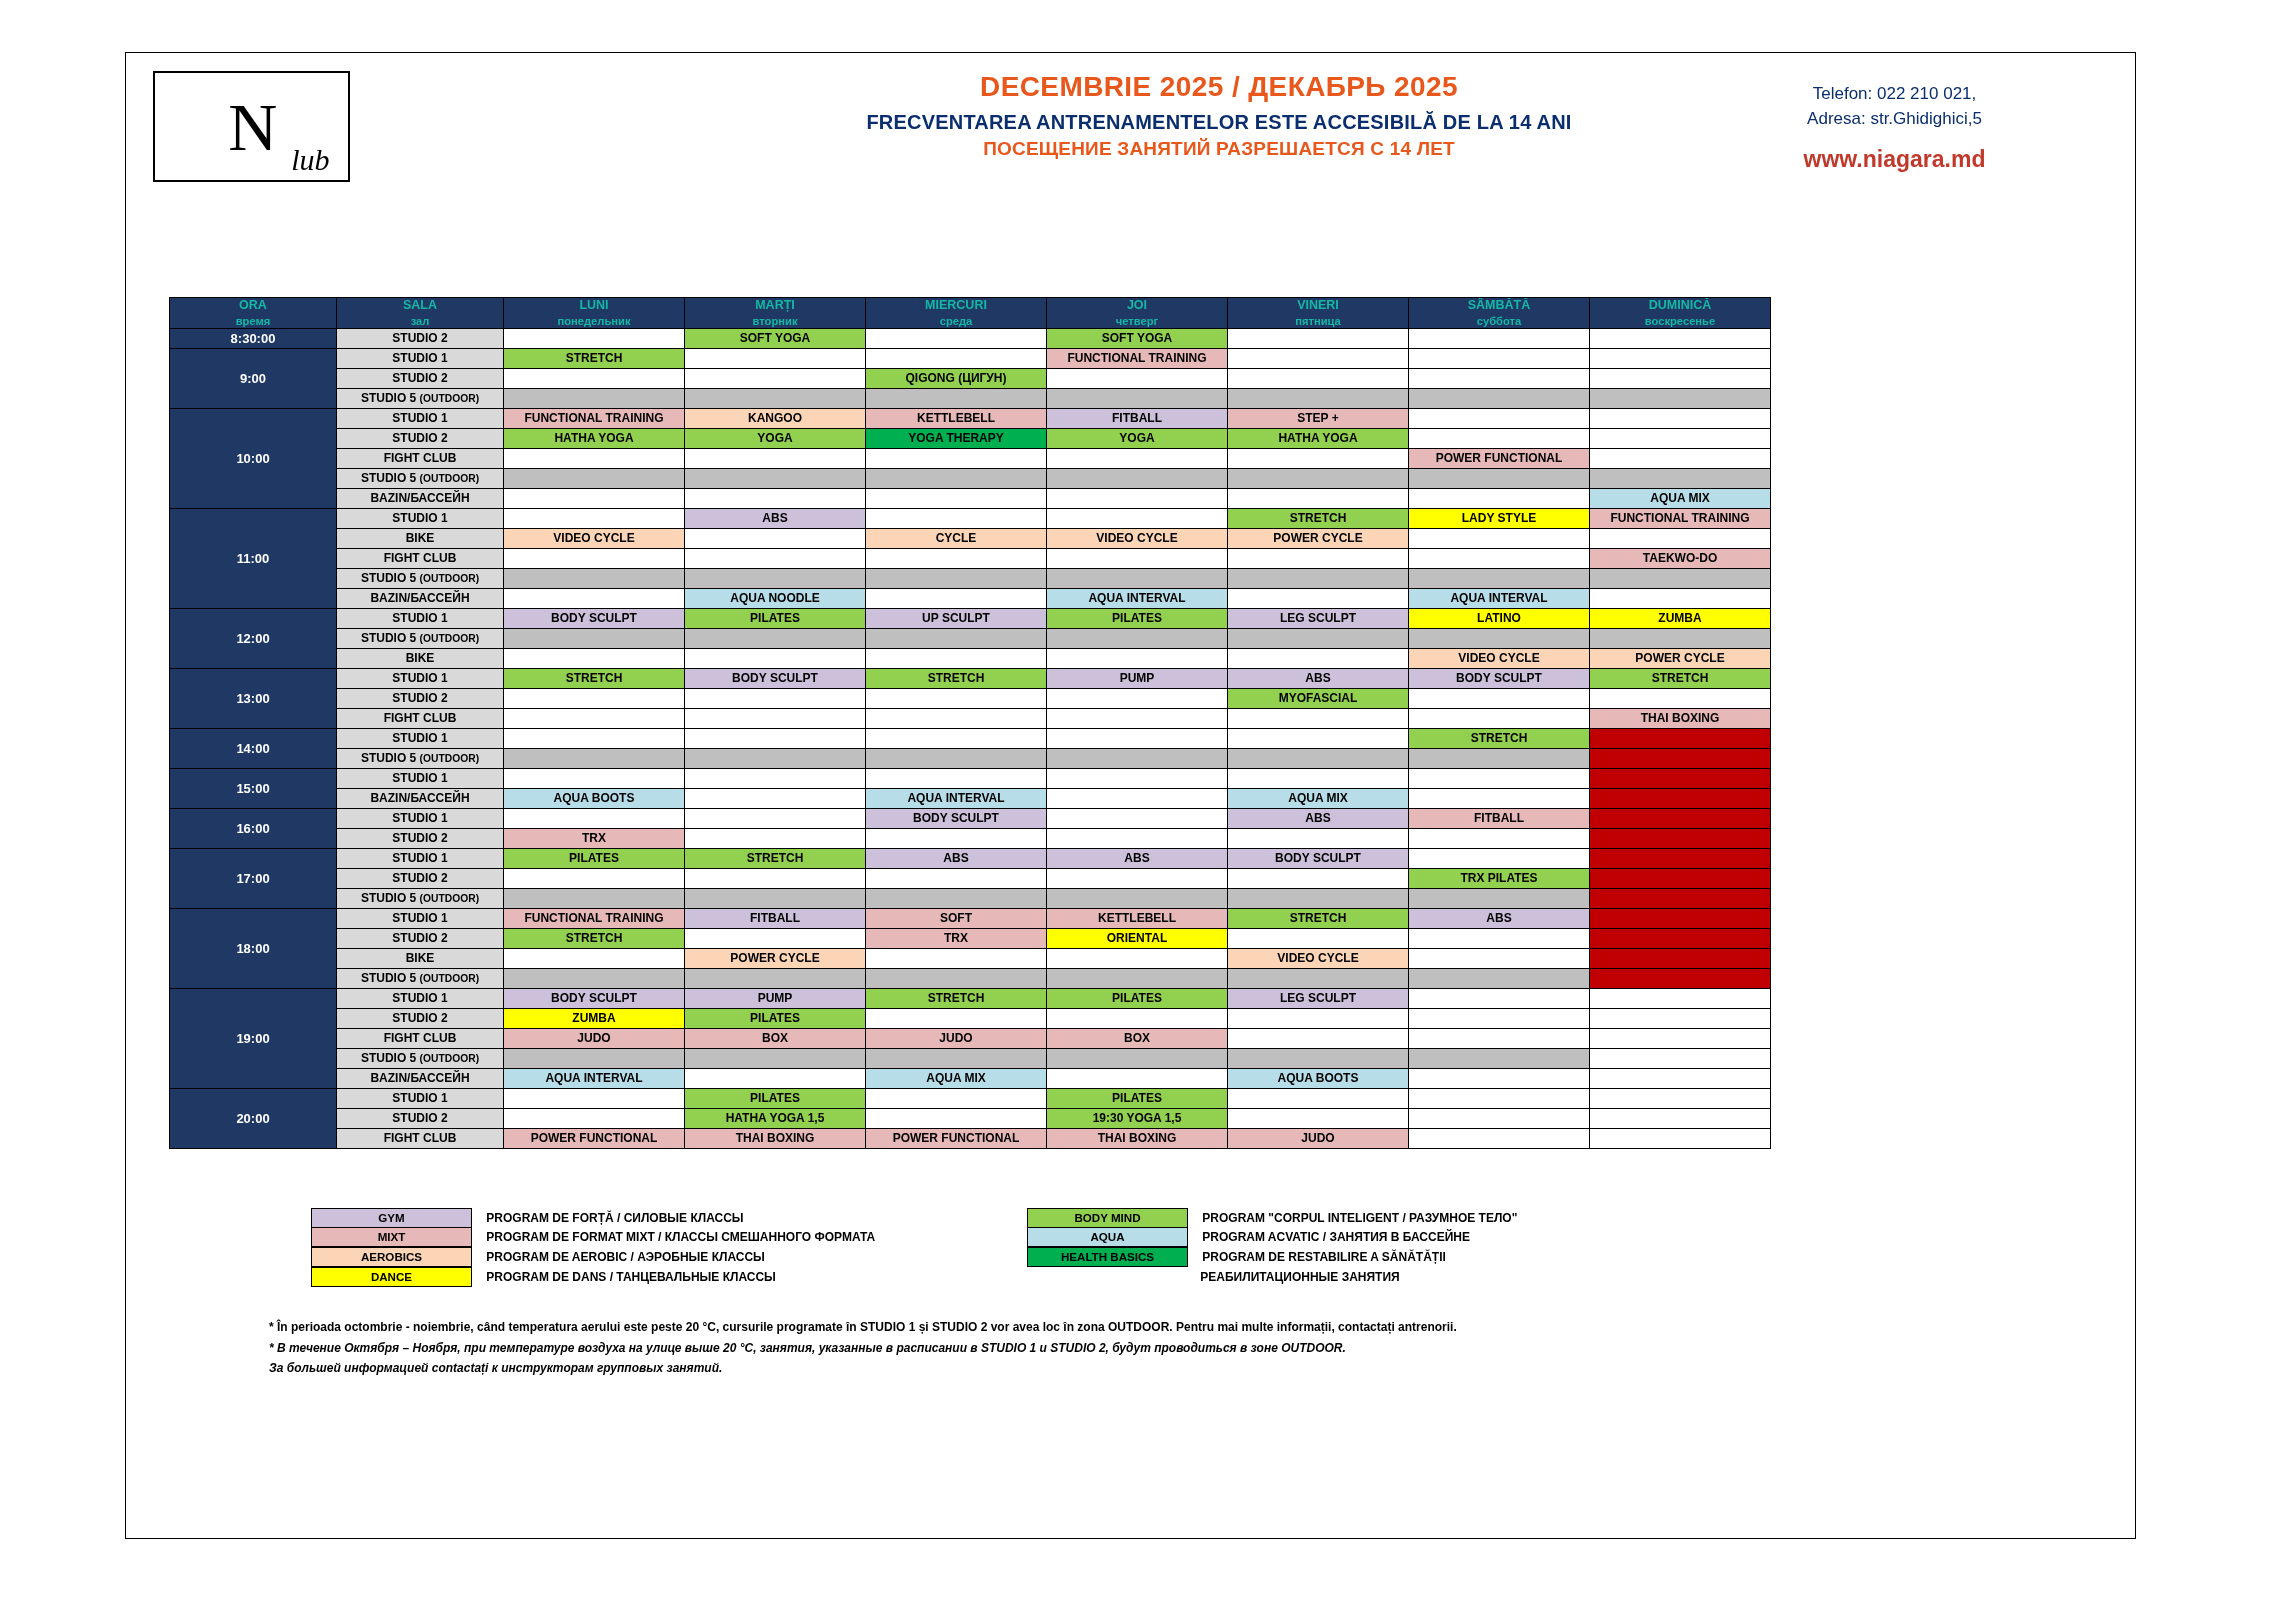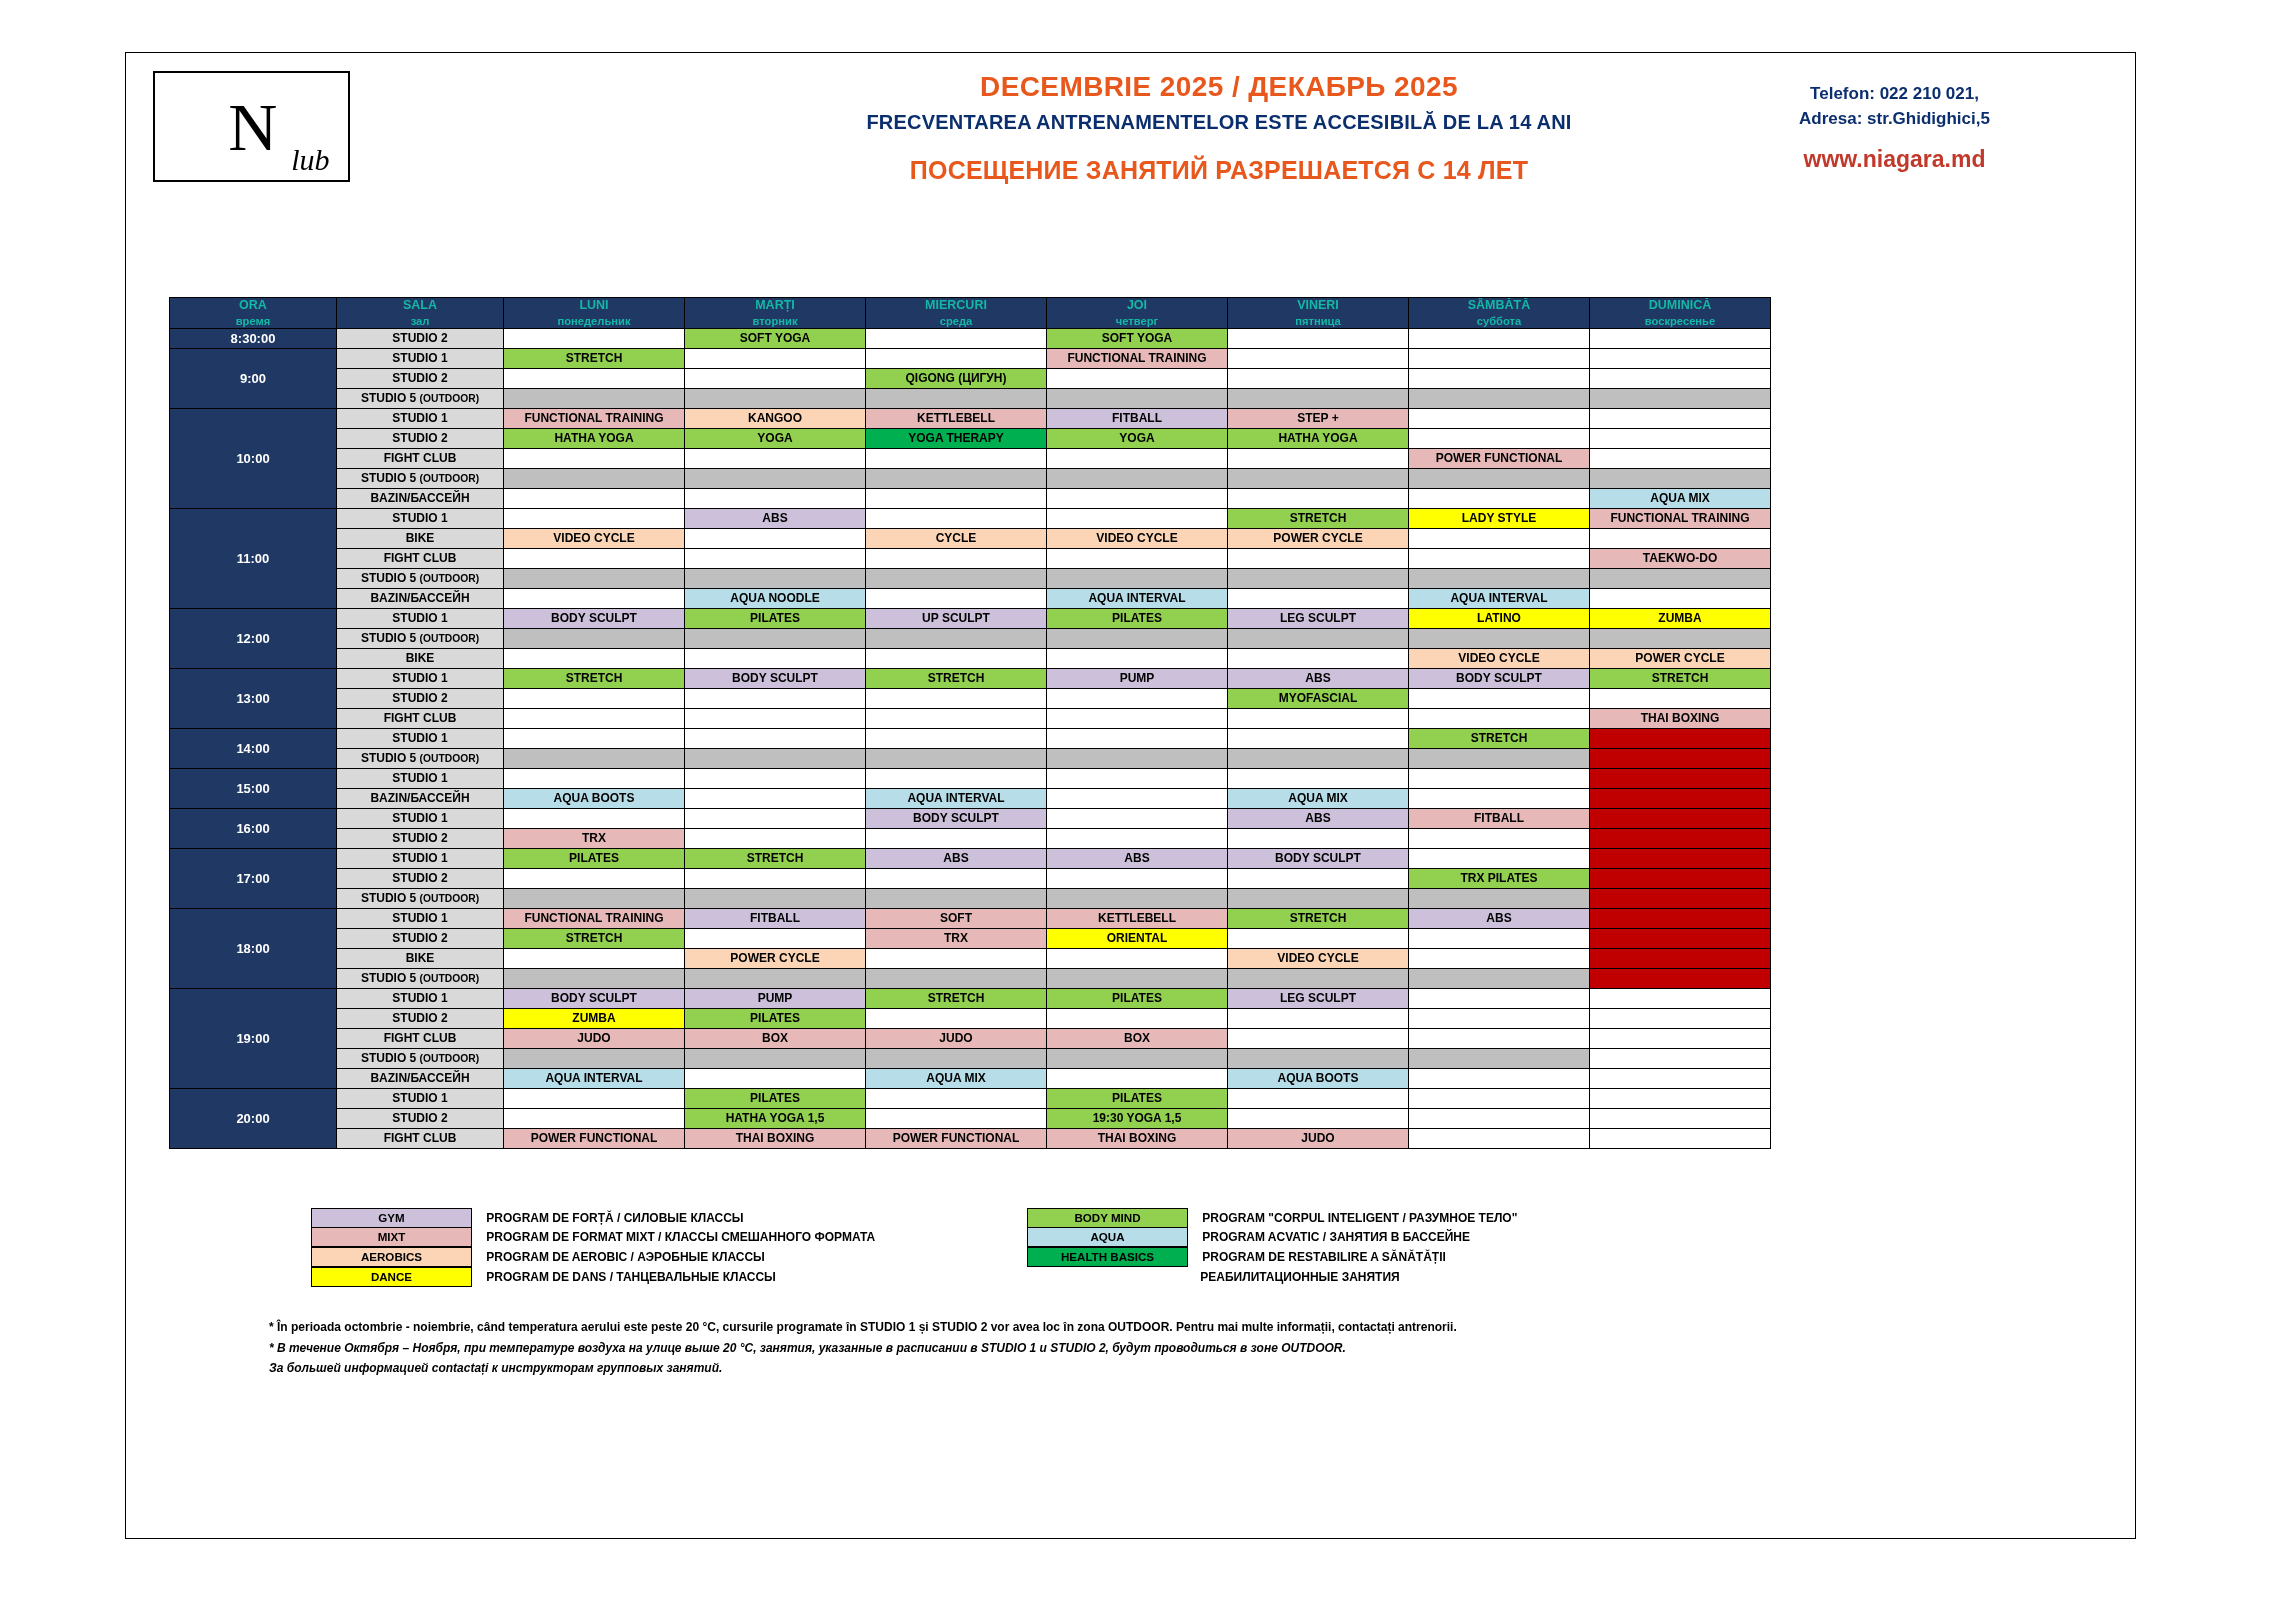--- a/index.html
+++ b/index.html
@@ -36,23 +36,23 @@
     font-size:30px; font-style:italic; letter-spacing:0;
   }
   .brand {
     position:absolute; left:240px; top:36px;
     font-family:"Liberation Sans", sans-serif;
     font-size:56px; letter-spacing:1.8px; color:#111; font-weight:400;
   }
   .title-block { position:absolute; left:681px; top:18px; width:824px; text-align:center; }
   .t-month { font-size:28px; font-weight:bold; color:#e8571b; letter-spacing:0.4px; }
   .t-line2 { font-size:20px; font-weight:bold; color:#0b2e6e; margin-top:8px; letter-spacing:0.2px;}
-  .t-line3 { font-size:25px; font-weight:bold; color:#e8571b; margin-top:22px; letter-spacing:0.2px;}
+  .t-line3 { font-size:19px; font-weight:bold; color:#e8571b; margin-top:4px; letter-spacing:0.2px;}
   .contact { position:absolute; right:30px; top:29px; text-align:center; width:421px; }
-  .contact .c1 { font-size:17px; font-weight:bold; color:#0b2e6e; line-height:1.45; }
+  .contact .c1 { font-size:17px; font-weight:normal; color:#0b2e6e; line-height:1.45; }
   .contact .web { margin-top:14.3px; font-size:23px; font-weight:bold; color:#c0392b; }
 
   
   table.sched {
     position:absolute; left:43px; top:244px;
     border-collapse:collapse;
     table-layout:fixed;
     font-size:12px;
     font-weight:bold;
   }

